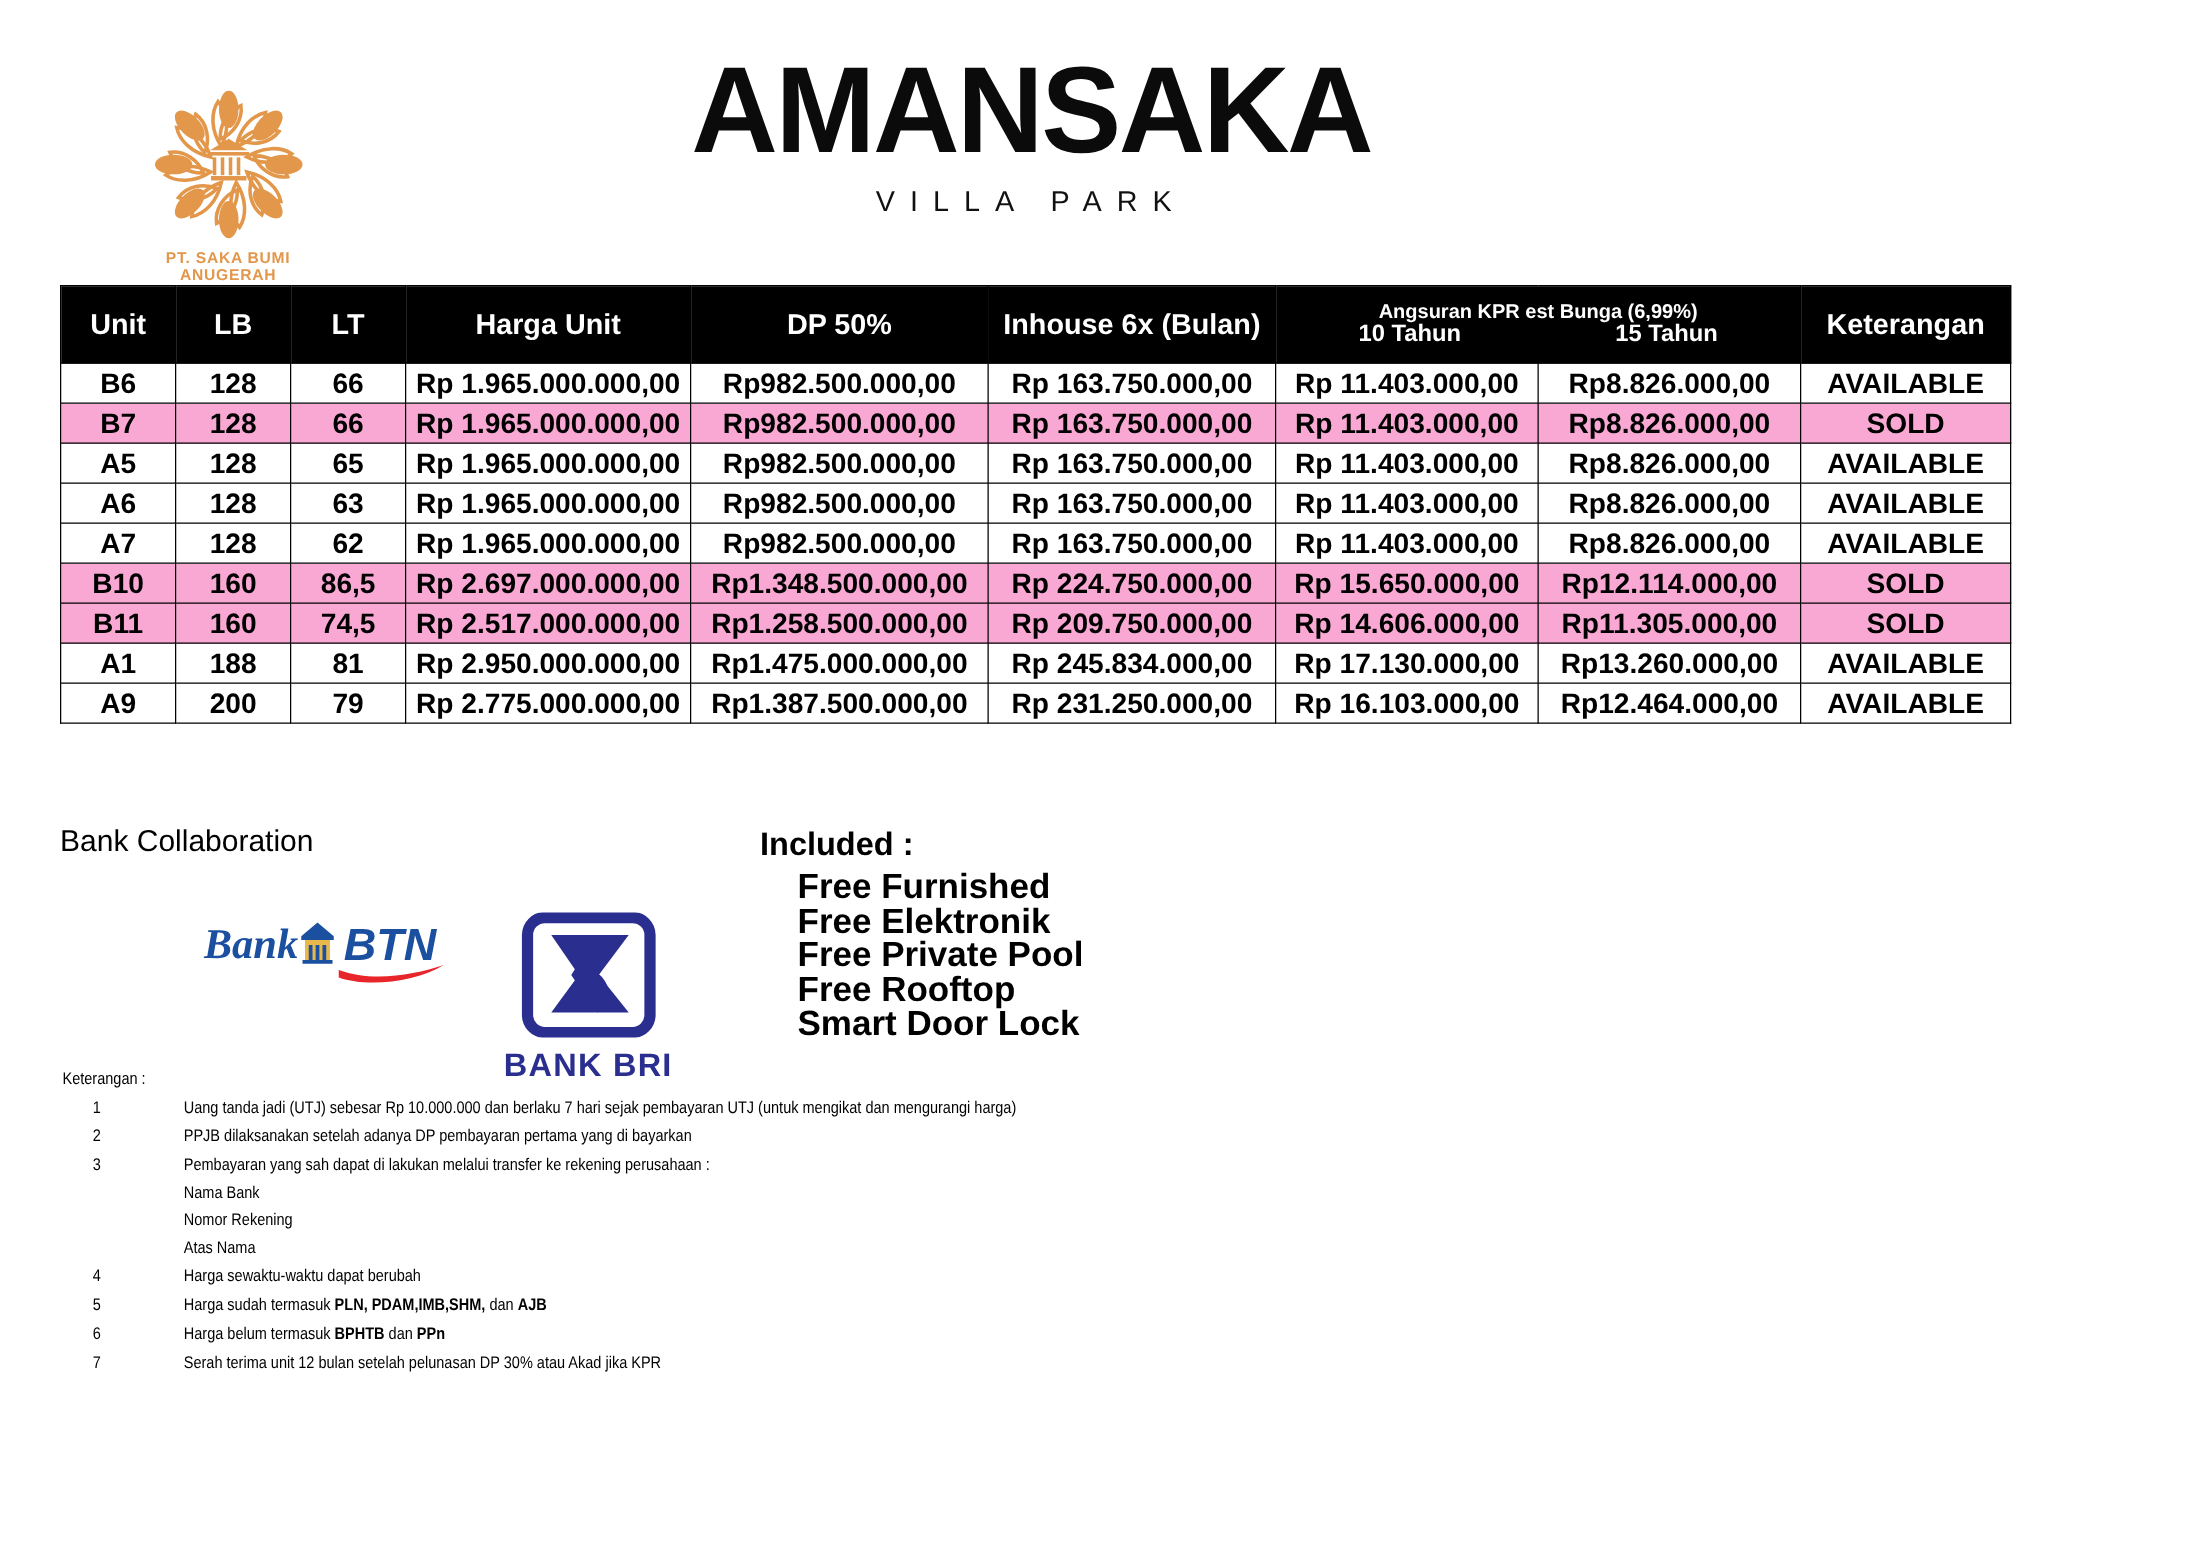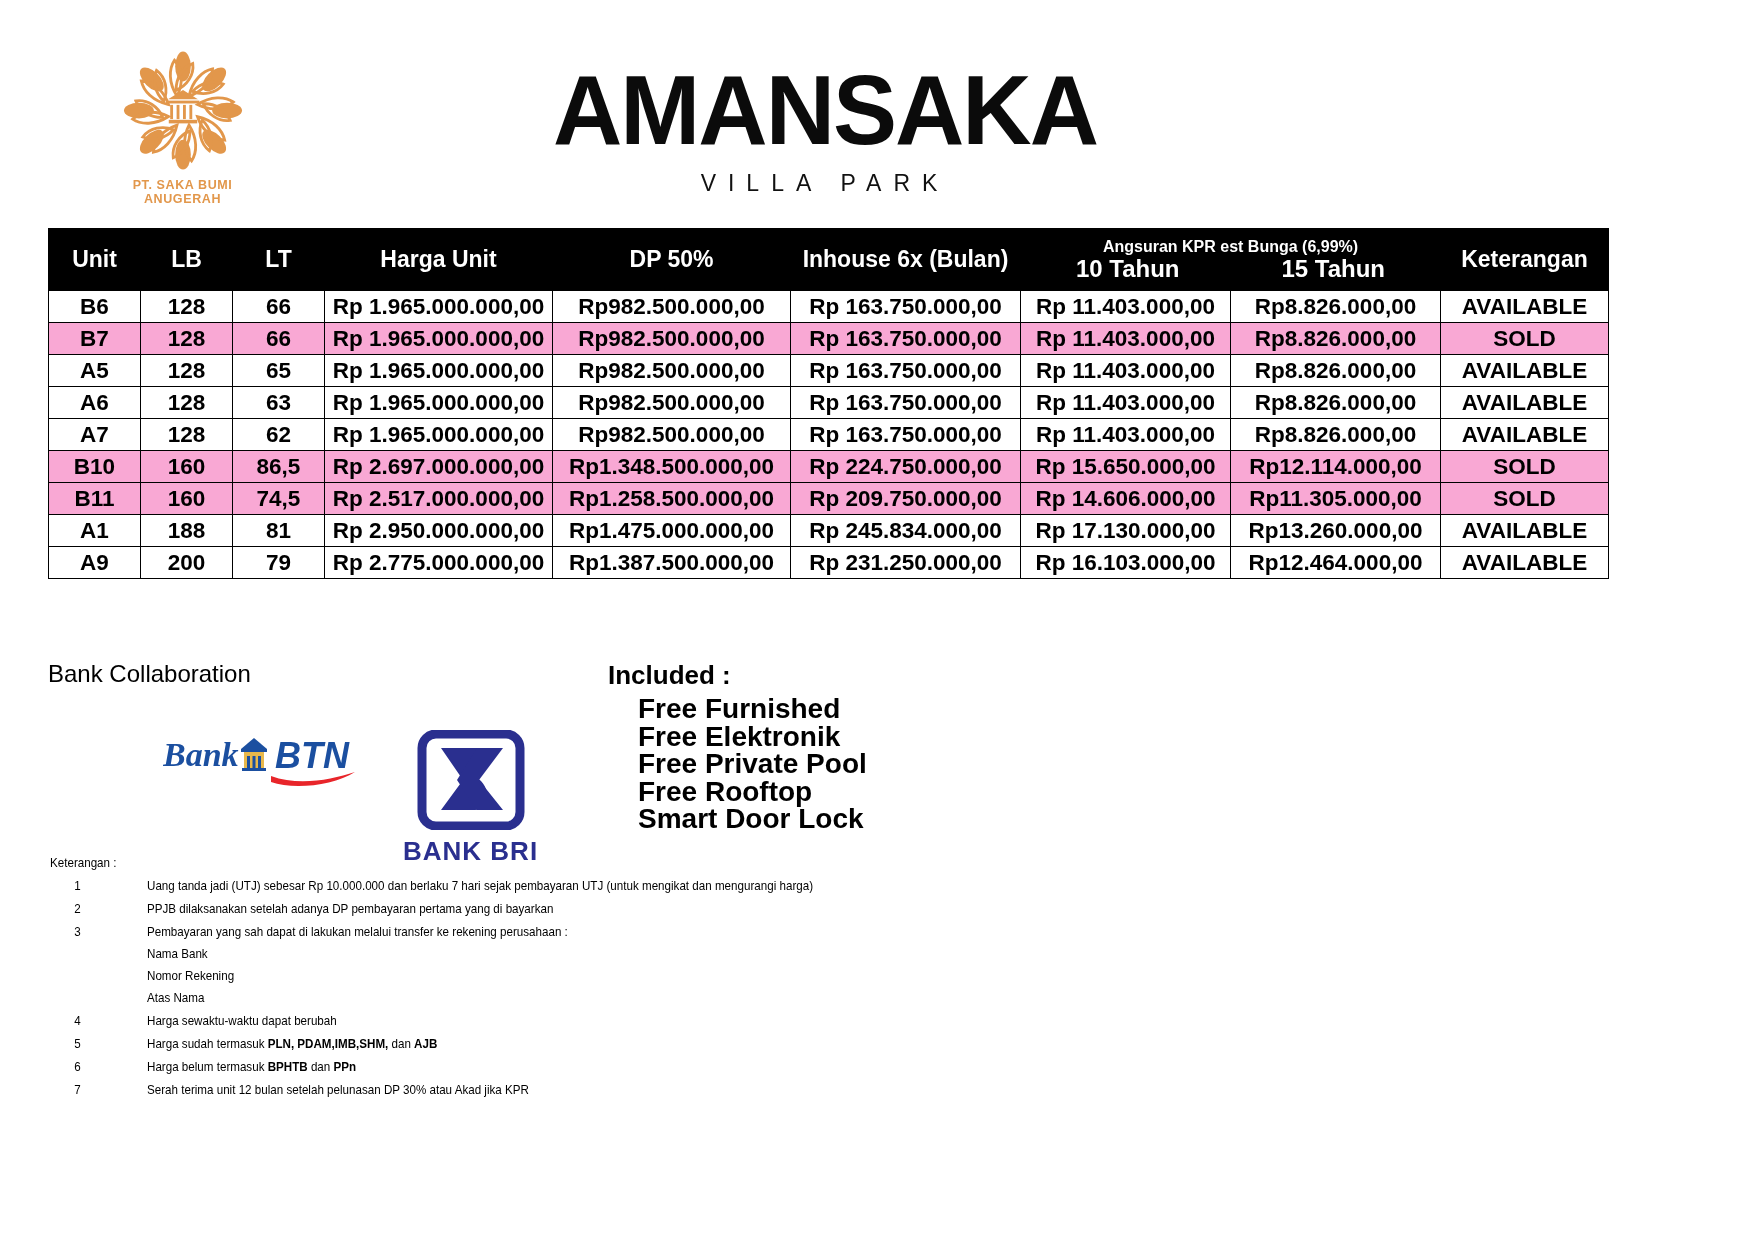--- a/index.html
+++ b/index.html
@@ -19,21 +19,21 @@
   
   .header {
     position: absolute;
     left: 0; top: 0;
     width: 1754px;
     height: 225px;
   }
   .company-logo {
     position: absolute;
     left: 95px;
-    top: 48px;
+    top: 69px;
     width: 175px;
     height: 155px;
     text-align: center;
   }
   .company-mark {
     width: 150px;
     height: 128px;
     margin: 0 auto;
     display: block;
   }
@@ -42,21 +42,21 @@
     font-size: 12.5px;
     font-weight: bold;
     letter-spacing: 0.6px;
     color: #e2974b;
     margin-top: 2px;
   }
 
   .brand {
     position: absolute;
     left: 545px;
-    top: 64px;
+    top: 42px;
     width: 560px;
     text-align: center;
   }
   .brand-word {
     display: block;
     height: 96px;
   }
   .brand-sub {
     display: block;
     font-size: 23px;
@@ -101,21 +101,21 @@
     display: block;
     font-size: 16px;
     font-weight: bold;
   }
   .kpr-sub-row {
     display: flex;
     width: 100%;
   }
   .kpr-sub-row span {
     flex: 1 1 50%;
-    font-size: 24px;
+    font-size: 19px;
     font-weight: bold;
     text-align: center;
   }
   table.price tbody td {
     height: 31px;
     font-size: 22.5px;
     background: #fff;
     white-space: nowrap;
   }
   table.price tbody tr.sold td {

